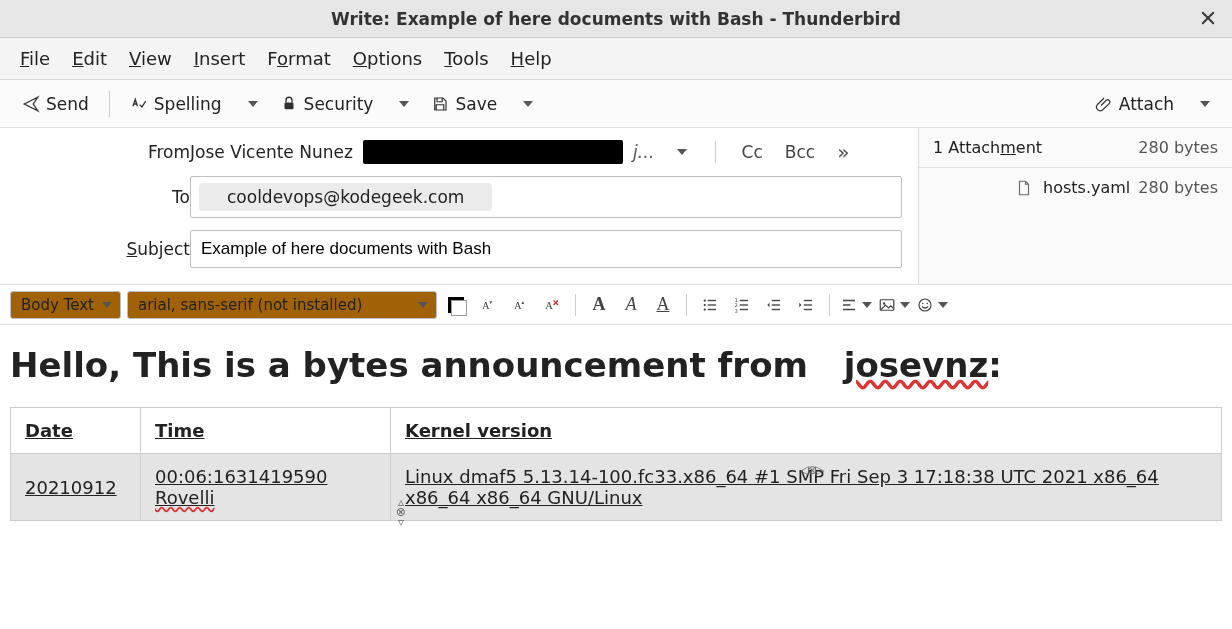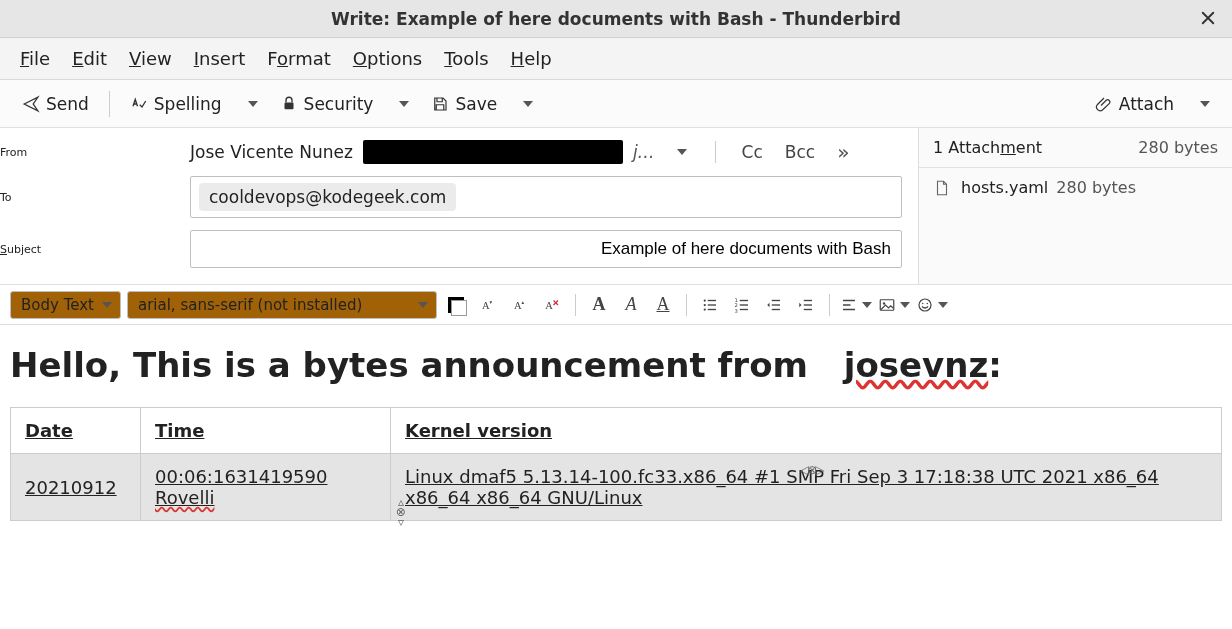--- a/index.html
+++ b/index.html
@@ -86,23 +86,22 @@
     flex: 1 1 auto;
     padding: 12px 16px 12px 0;
   }
   .hdr-row {
     display: flex;
     align-items: center;
     margin-bottom: 12px;
   }
   .hdr-label {
     width: 190px;
-    text-align: left;
-    padding-right: 16px;
-    font-size: 11px;
+    text-align: right;
+    font-size: 17px;
     color: #222;
   }
   .hdr-label .accel { text-decoration: underline; }
   .hdr-value { flex:1 1 auto; display:flex; align-items:center; }
 
   .from-line {
     display: flex; align-items: center; gap: 10px;
     font-size: 17px;
   }
   .from-name {}
@@ -116,48 +115,47 @@
     flex:1;
     border:1px solid #bfbfbf;
     border-radius:2px;
     padding:6px 8px;
     background:#fff;
     min-height:38px;
     display:flex; align-items:center;
   }
   .pill {
     background:#ebebeb;
-    padding:4px 10px;
+    padding:4px 28px;
     border-radius:4px;
     font-size:17px;
   }
   .subj-input {
     flex:1;
     border:1px solid #bfbfbf;
     border-radius:2px;
     padding:8px 10px;
     font-size:17px;
-    text-align:right;
   }
 
   
   .attach-pane {
     width: 314px;
     border-left:1px solid #ddd;
     background:#fafafa;
     font-size:16px;
   }
   .attach-hdr {
     display:flex; justify-content:space-between;
     padding:10px 14px;
     border-bottom:1px solid #e2e2e2;
   }
   .attach-hdr .accel { text-decoration: underline; }
   .attach-row {
-    display:flex; justify-content:flex-start; align-items:center;
+    display:flex; justify-content:flex-end; align-items:center;
     padding:10px 14px;
     gap:8px;
   }
   .attach-row .file { display:flex; align-items:center; gap:10px; }
   .attach-size { color:#555; }
 
   
   .formatbar {
     height:40px;
     display:flex;

